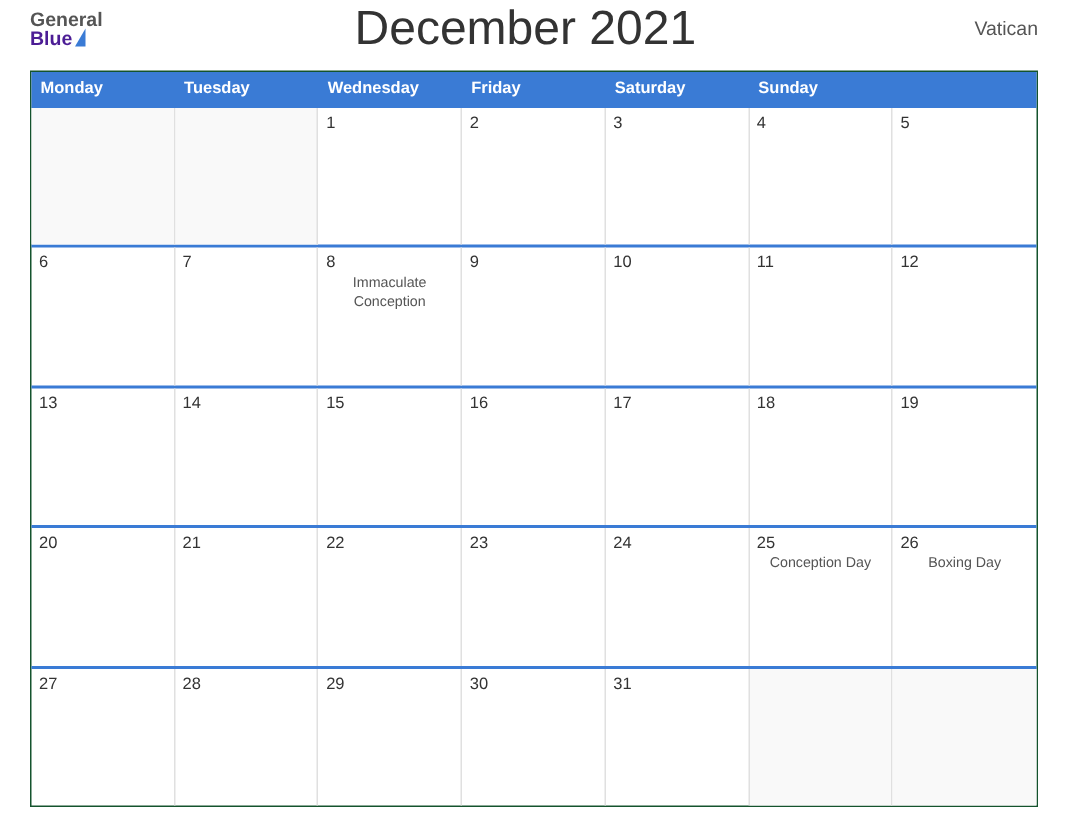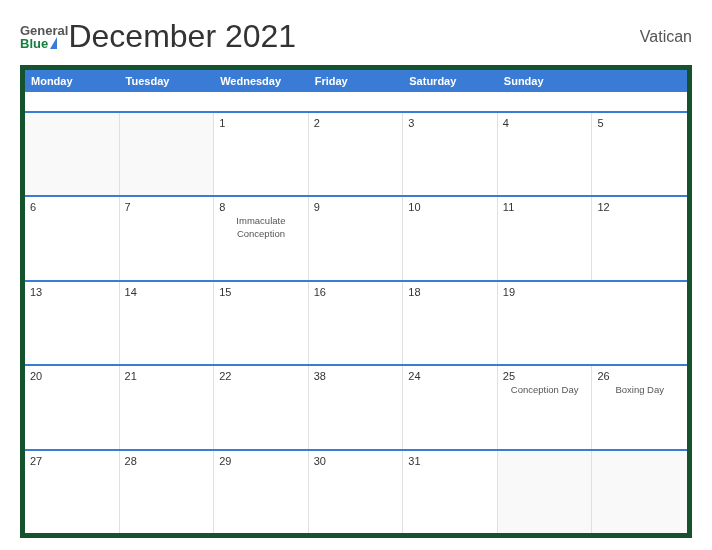--- a/index.html
+++ b/index.html
@@ -6,21 +6,21 @@
     body {
       width: 712px;
       height: 550px;
       background: #fff;
       font-family: Arial, sans-serif;
       overflow: hidden;
     }
     .page {
       width: 712px;
       height: 550px;
-      padding: 18px 20px 12px 20px;
+      padding: 0 20px 12px 20px;
       display: flex;
       flex-direction: column;
     }
     .header {
       display: flex;
       align-items: center;
       justify-content: space-between;
       margin-bottom: 10px;
     }
     .logo {
@@ -29,54 +29,53 @@
       line-height: 1;
     }
     .logo-general {
       font-size: 13px;
       font-weight: bold;
       color: #555;
     }
     .logo-blue {
       font-size: 13px;
       font-weight: bold;
-      color: #15803d;
+      color: #4c1d95;
     }
     .logo-triangle {
       display: inline-block;
       width: 0;
       height: 0;
       border-left: 7px solid transparent;
       border-bottom: 12px solid #3a7bd5;
       margin-left: 2px;
       vertical-align: middle;
     }
     .logo-row {
       display: flex;
       align-items: center;
     }
     .month-title {
       font-size: 32px;
       color: #333;
       font-weight: normal;
-      text-align: left;
+      text-align: center;
       flex: 1;
     }
     .country {
-      font-size: 16px;
+      font-size: 13px;
       color: #555;
       min-width: 60px;
       text-align: right;
     }
     .calendar {
       flex: 1;
       display: flex;
       flex-direction: column;
-      border: 5px solid #14532d;
-      gap: 19px;
+      border: 1px solid #14532d;
     }
     .day-headers {
       display: grid;
       grid-template-columns: repeat(7, 1fr);
       background: #3a7bd5;
     }
     .day-header {
       color: #fff;
       font-size: 11px;
       padding: 5px 6px;
@@ -198,38 +197,41 @@
           <div class="day-cell">
             <span class="day-num">14</span>
           </div>
           <div class="day-cell">
             <span class="day-num">15</span>
           </div>
           <div class="day-cell">
             <span class="day-num">16</span>
           </div>
           <div class="day-cell">
+            <span class="day-num">17</span>
+          </div>
+          <div class="day-cell">
             <span class="day-num">18</span>
           </div>
           <div class="day-cell">
             <span class="day-num">19</span>
           </div>
         </div>
         <div class="week-row">
           <div class="day-cell">
             <span class="day-num">20</span>
           </div>
           <div class="day-cell">
             <span class="day-num">21</span>
           </div>
           <div class="day-cell">
             <span class="day-num">22</span>
           </div>
           <div class="day-cell">
-            <span class="day-num">38</span>
+            <span class="day-num">23</span>
           </div>
           <div class="day-cell">
             <span class="day-num">24</span>
           </div>
           <div class="day-cell">
             <span class="day-num">25</span>
             <div class="event">Conception Day</div>
           </div>
           <div class="day-cell">
             <span class="day-num">26</span>

